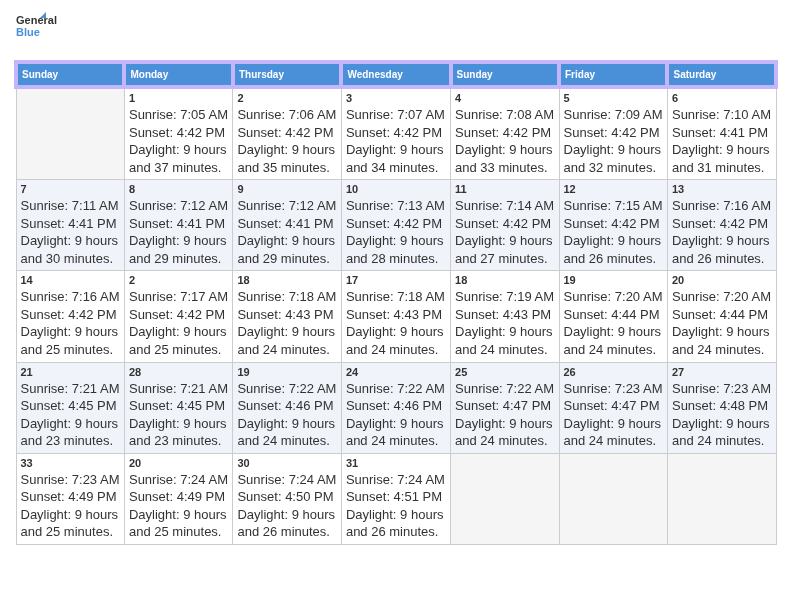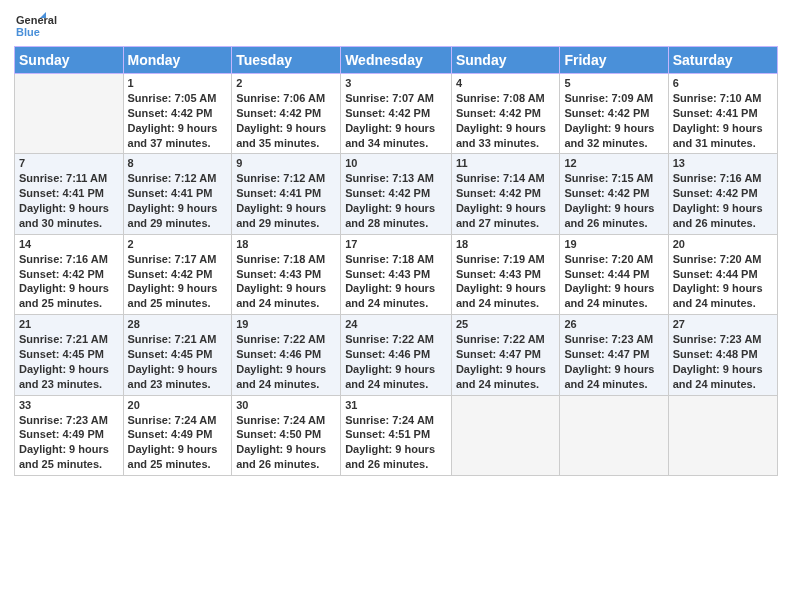--- a/index.html
+++ b/index.html
@@ -13,21 +13,21 @@
     .container {
       width: 792px;
       height: 612px;
       padding: 10px 14px 10px 14px;
       background: #fff;
     }
     .header {
       display: flex;
       justify-content: space-between;
       align-items: flex-start;
-      margin-bottom: 4px;
+      margin-bottom: 18px;
     }
     .logo {
       display: flex;
       align-items: center;
       gap: 4px;
     }
     .logo-icon {
       width: 28px;
       height: 28px;
     }
@@ -44,25 +44,25 @@
       color: #555;
     }
     table {
       width: 100%;
       border-collapse: collapse;
       font-size: 10px;
     }
     thead tr th {
       background: #4a90d9;
       color: #fff;
-      font-size: 14px;
+      font-size: 10px;
       font-weight: bold;
       padding: 5px 4px;
       text-align: left;
-      border: 1px solid #c4b5fd;
+      border: 4px solid #c4b5fd;
     }
     tbody tr td {
       border: 1px solid #ccc;
       vertical-align: top;
       padding: 3px 4px;
       height: 78px;
       width: 113px;
     }
     tbody tr td.empty {
       background: #f5f5f5;
@@ -74,24 +74,23 @@
       background: #f0f4fa;
     }
     .day-num {
       font-weight: bold;
       font-size: 11px;
       color: #333;
       display: block;
       margin-bottom: 2px;
     }
     .day-info {
-      font-size: 11px;
+      font-size: 13px;
       color: #333;
       line-height: 1.35;
-      font-weight: bold;
     }
   </style>
 </head>
 <body>
 
 <div class="container">
   <div class="header">
     <div class="logo">
       <svg class="logo-icon" viewBox="0 0 70 32" xmlns="http://www.w3.org/2000/svg" style="width: 70px; height: 32px;">
         <text x="2" y="14" font-size="11" font-weight="bold" fill="#333" font-family="Arial">General</text>
@@ -104,21 +103,21 @@
       <div class="main-title"></div>
       <div class="subtitle"></div>
     </div>
   </div>
 
   <table>
     <thead>
       <tr>
       <th>Sunday</th>
           <th>Monday</th>
-          <th>Tuesday</th>
+          <th>Thursday</th>
           <th>Wednesday</th>
           <th>Sunday</th>
           <th>Friday</th>
           <th>Saturday</th>
         </tr>
     </thead>
     <tbody id="calendar-body">
     <tr>
           <td class="empty"></td>
           <td>

